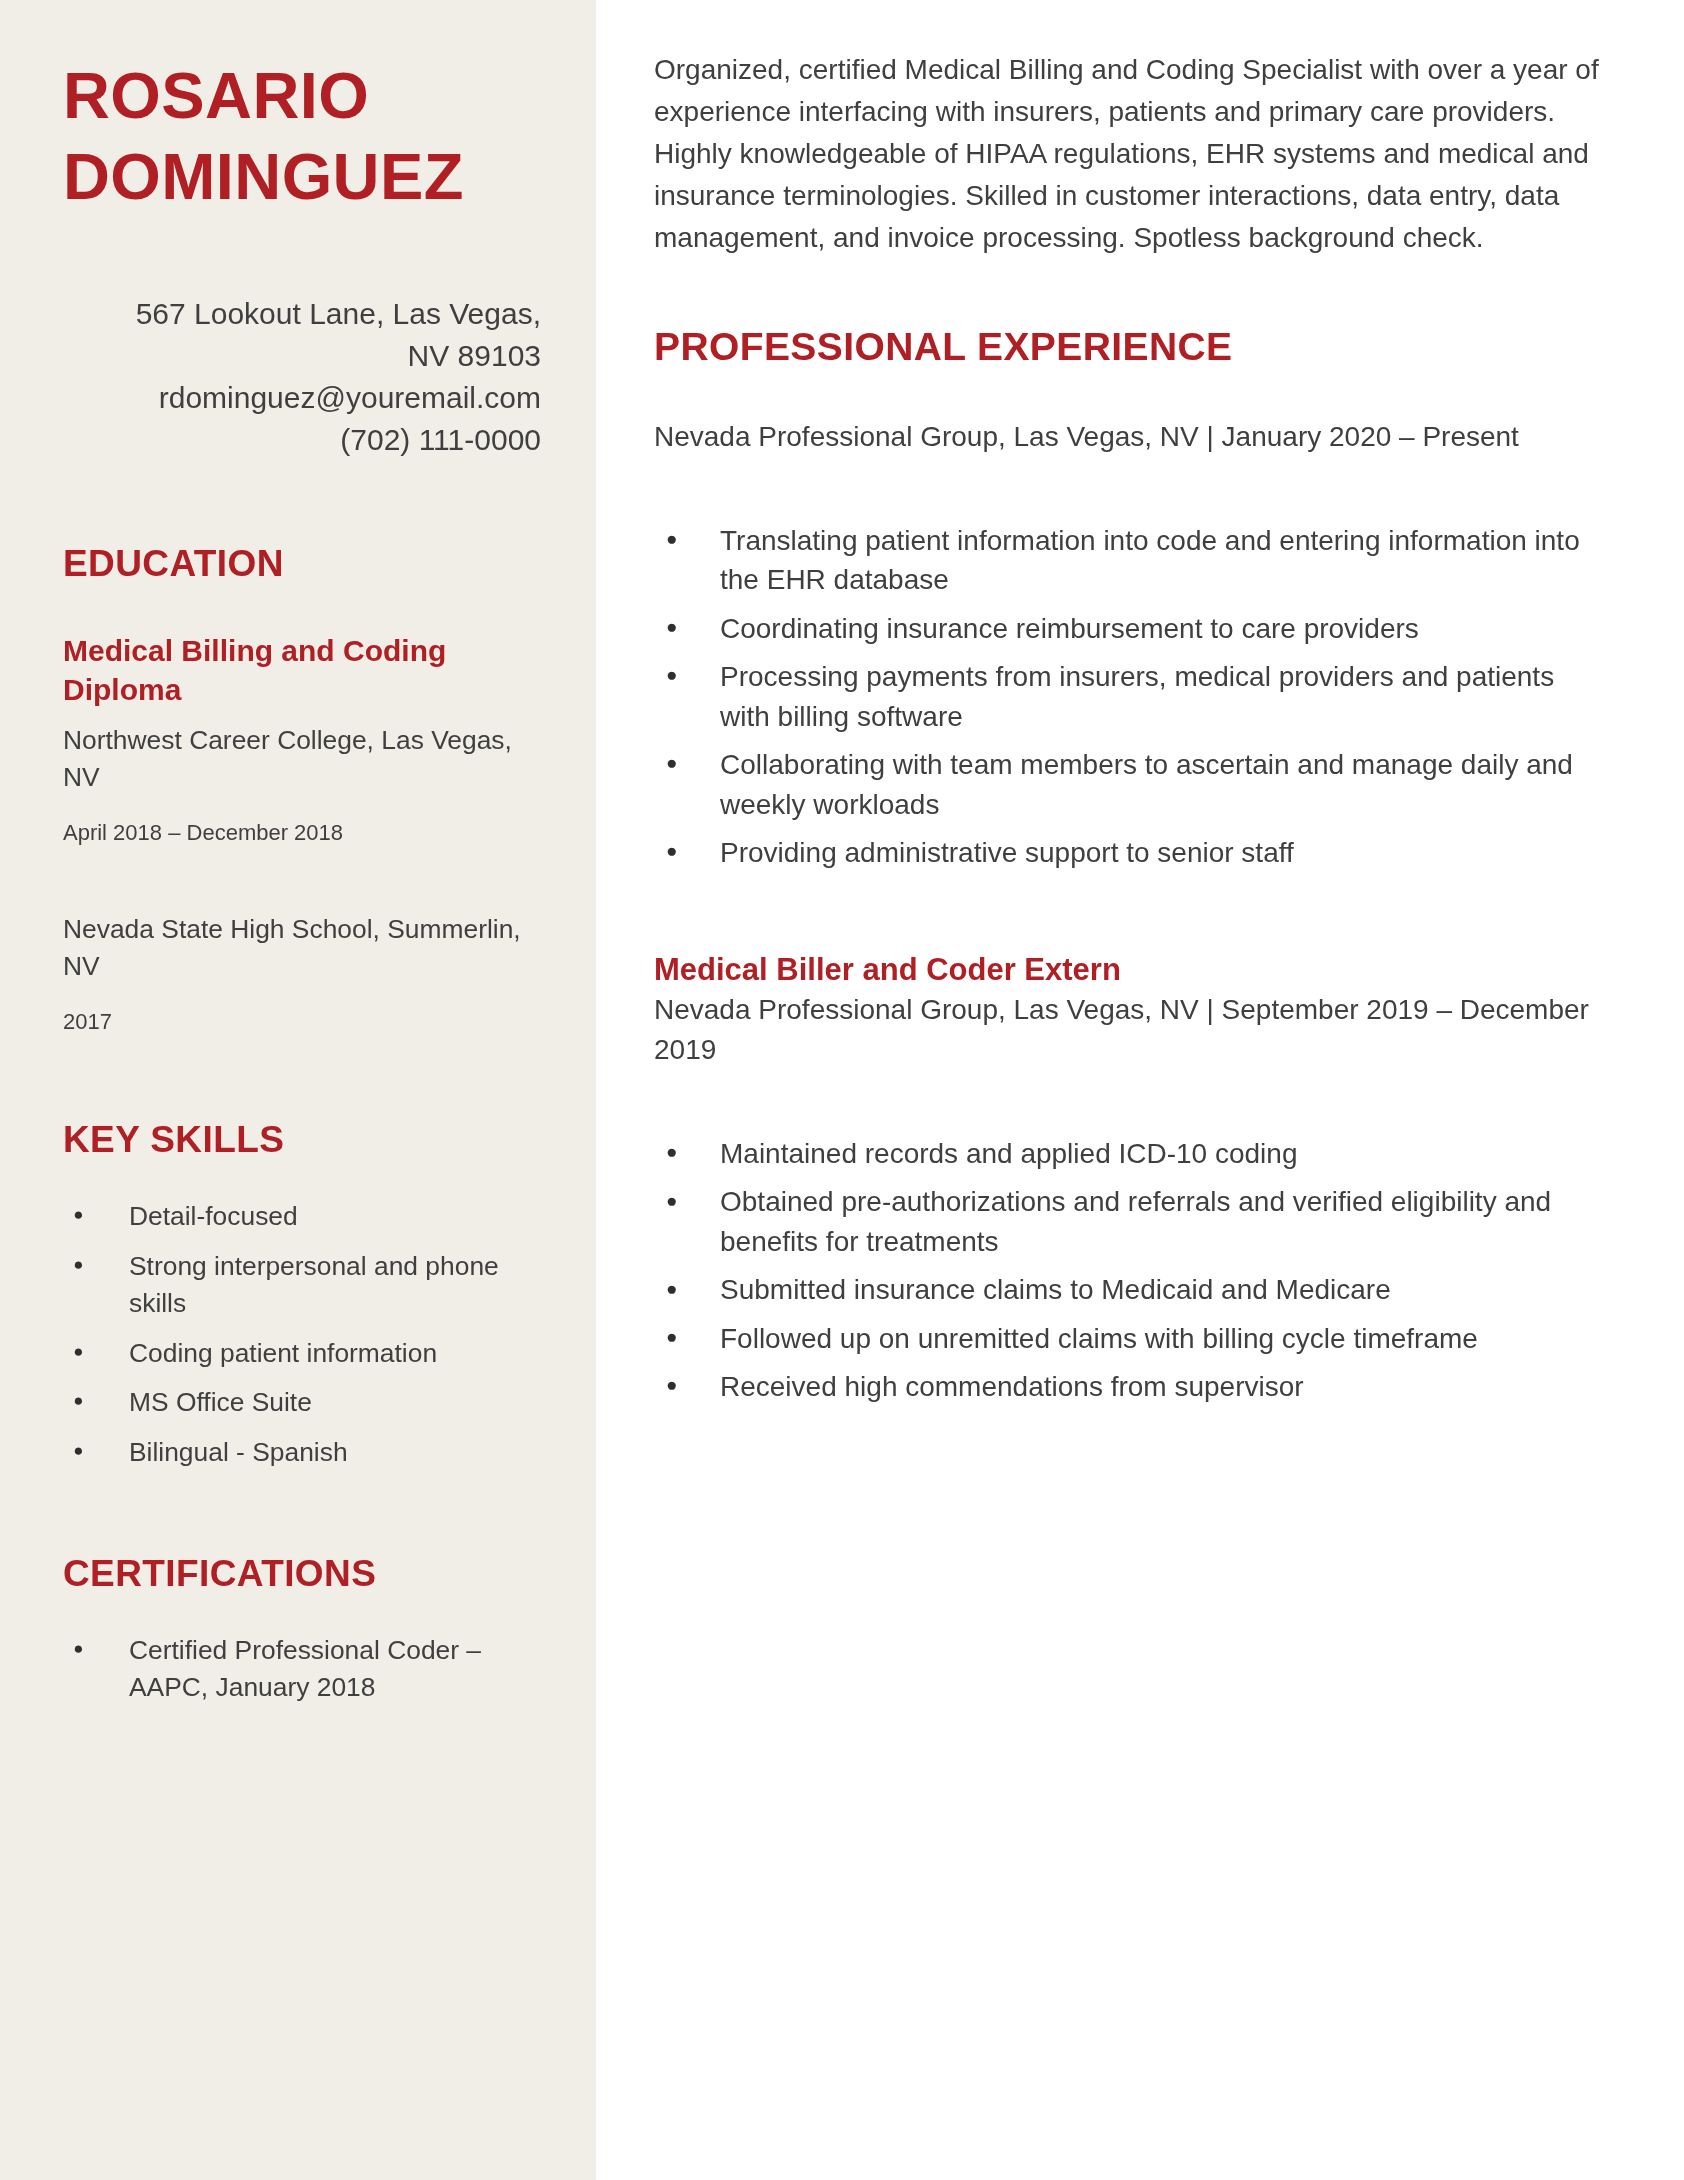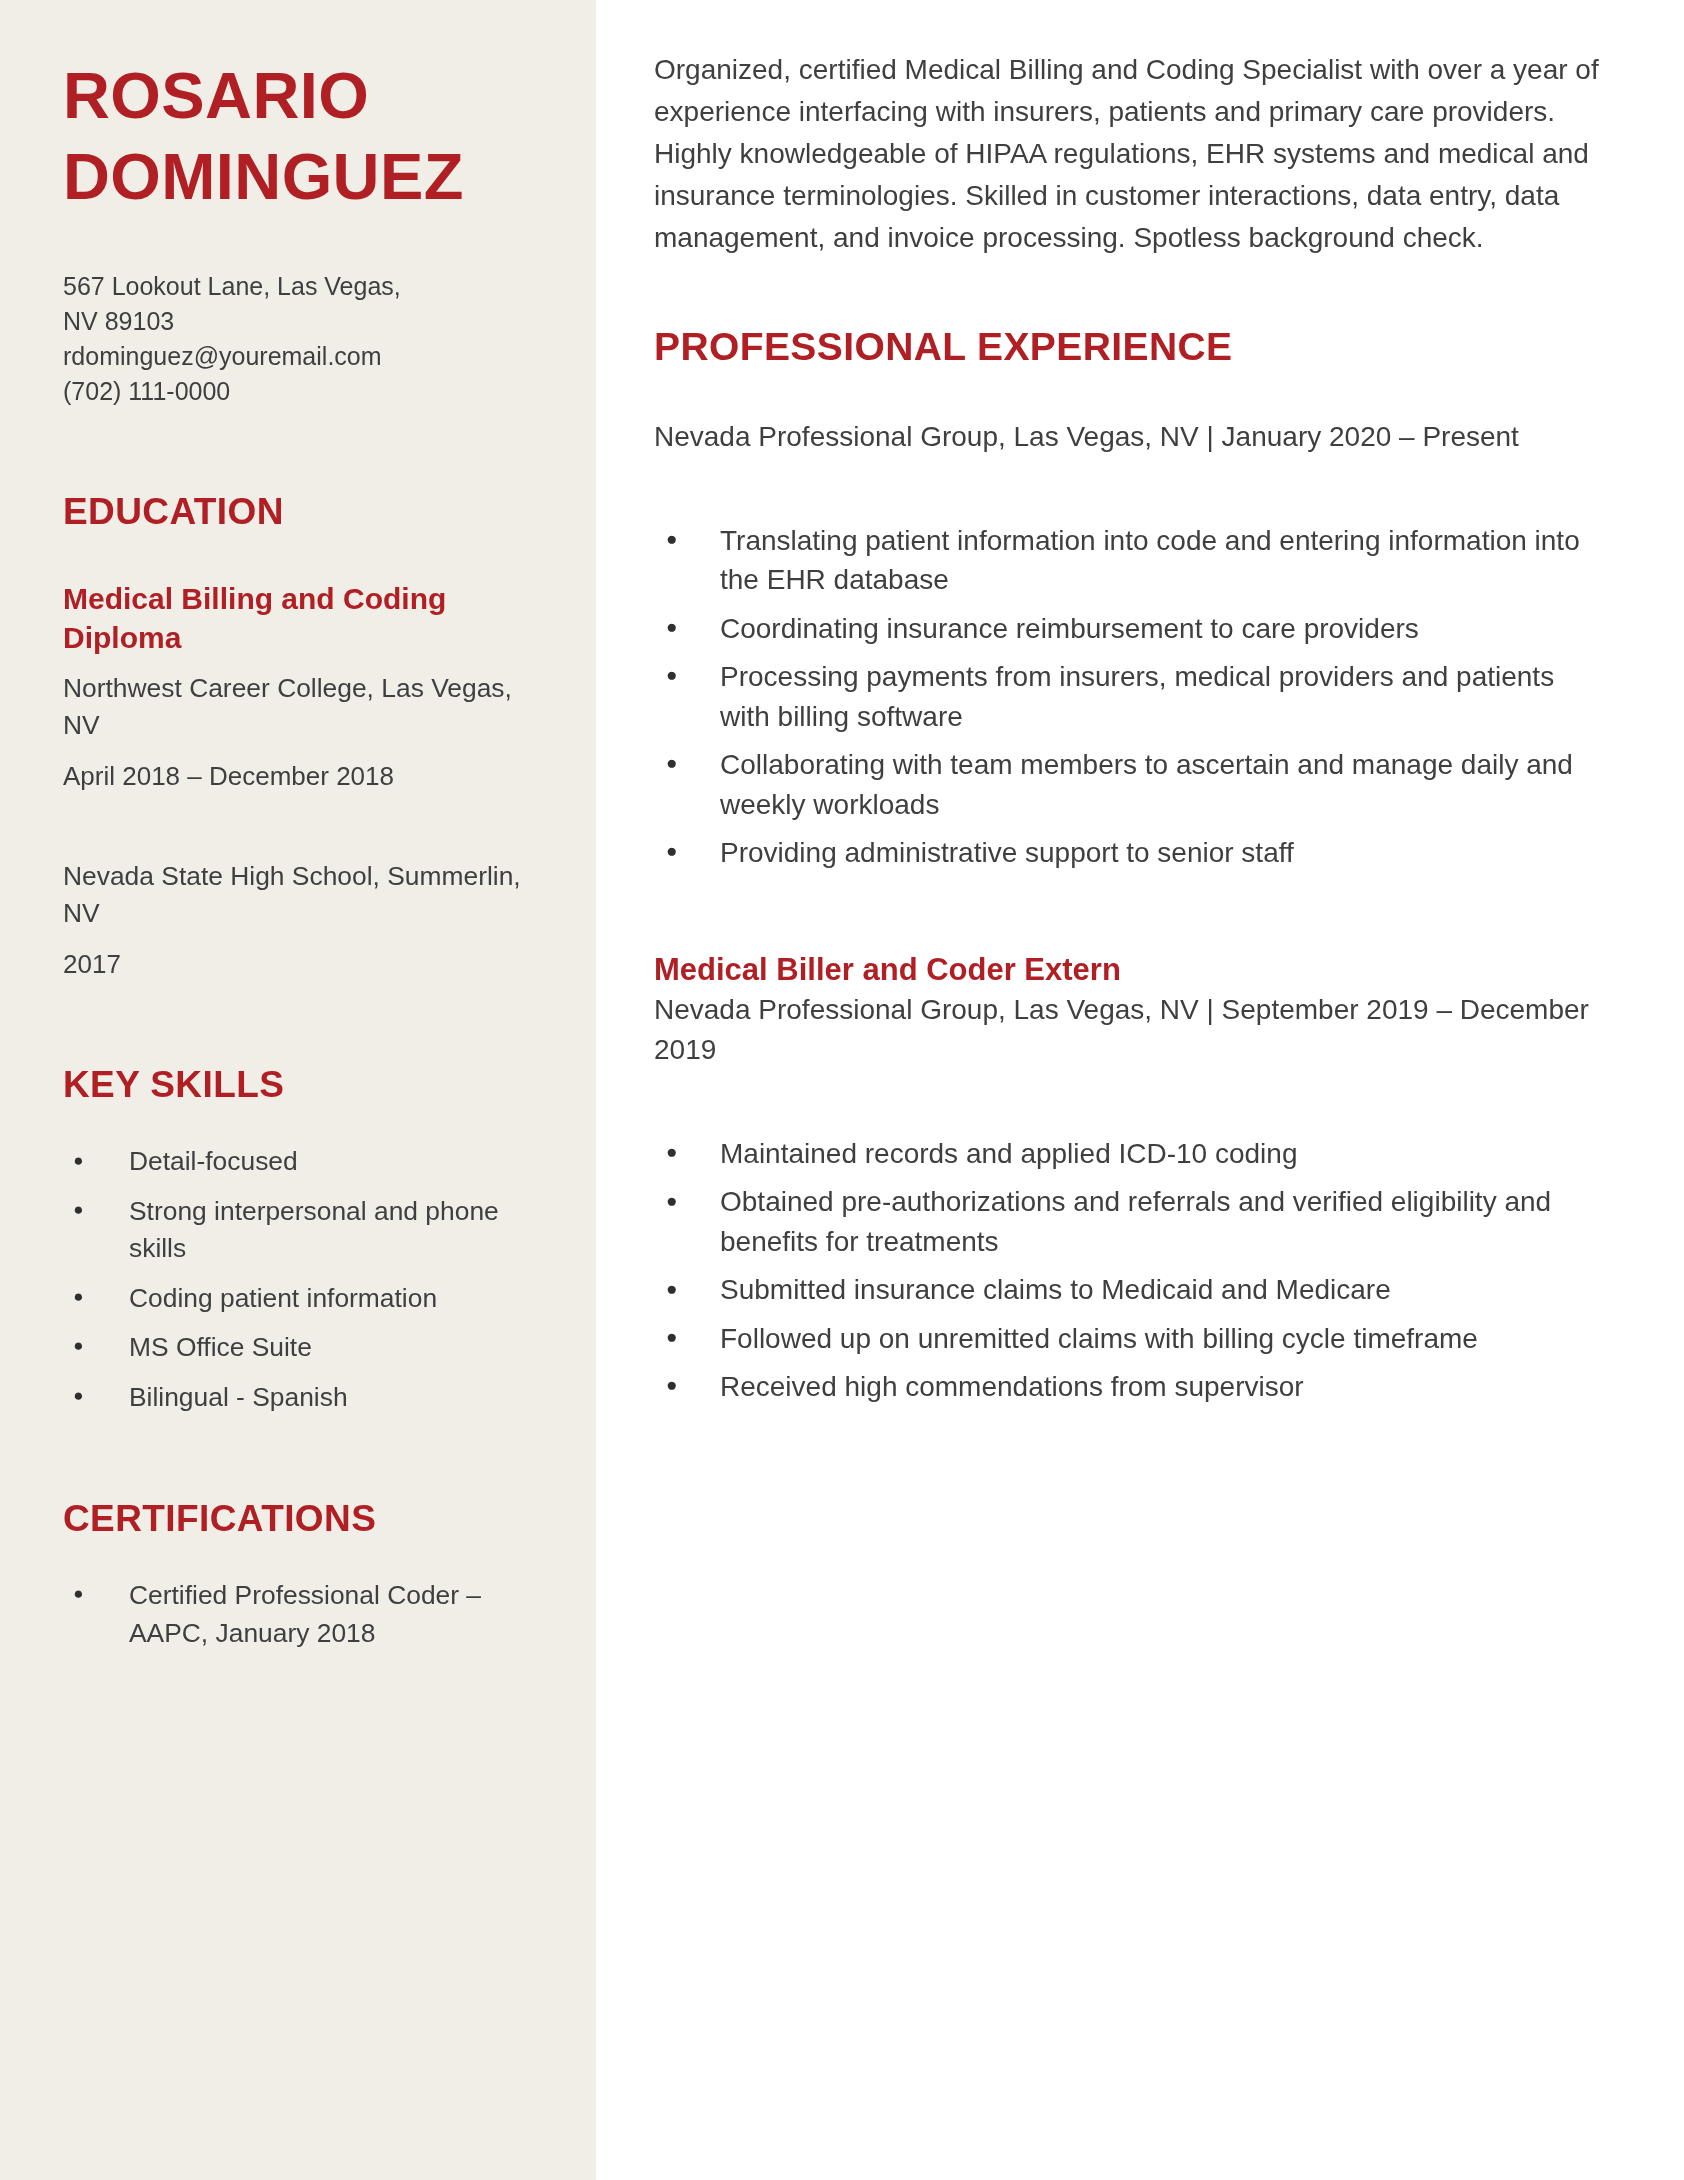--- a/index.html
+++ b/index.html
@@ -30,23 +30,24 @@
   }
   .name {
     color: var(--accent);
     font-size: 65px;
     font-weight: 700;
     line-height: 1.25;
     letter-spacing: 0.4px;
   }
   .name span { display: block; }
   .contact {
-    margin-top: 51px;
-    font-size: 25px;
+    margin-top: 75px;
+    font-size: 30px;
     line-height: 1.40;
+    text-align: right;
   }
   .side-heading {
     margin-top: 82px;
     color: var(--accent);
     font-size: 37px;
     font-weight: 700;
     letter-spacing: 0.4px;
   }
   .edu-entry { margin-top: 46px; }
   .edu-entry + .edu-entry { margin-top: 63px; }
@@ -55,22 +56,22 @@
     font-size: 30px;
     font-weight: 700;
     line-height: 1.32;
   }
   .edu-school {
     margin-top: 12px;
     font-size: 26.4px;
     line-height: 1.42;
   }
   .edu-dates {
-    margin-top: 13px;
-    font-size: 26px;
+    margin-top: 20px;
+    font-size: 22px;
     line-height: 1.42;
   }
   .side-list {
     margin-top: 37px;
     list-style: none;
   }
   .side-list li {
     position: relative;
     padding-left: 66px;
     font-size: 26.4px;

